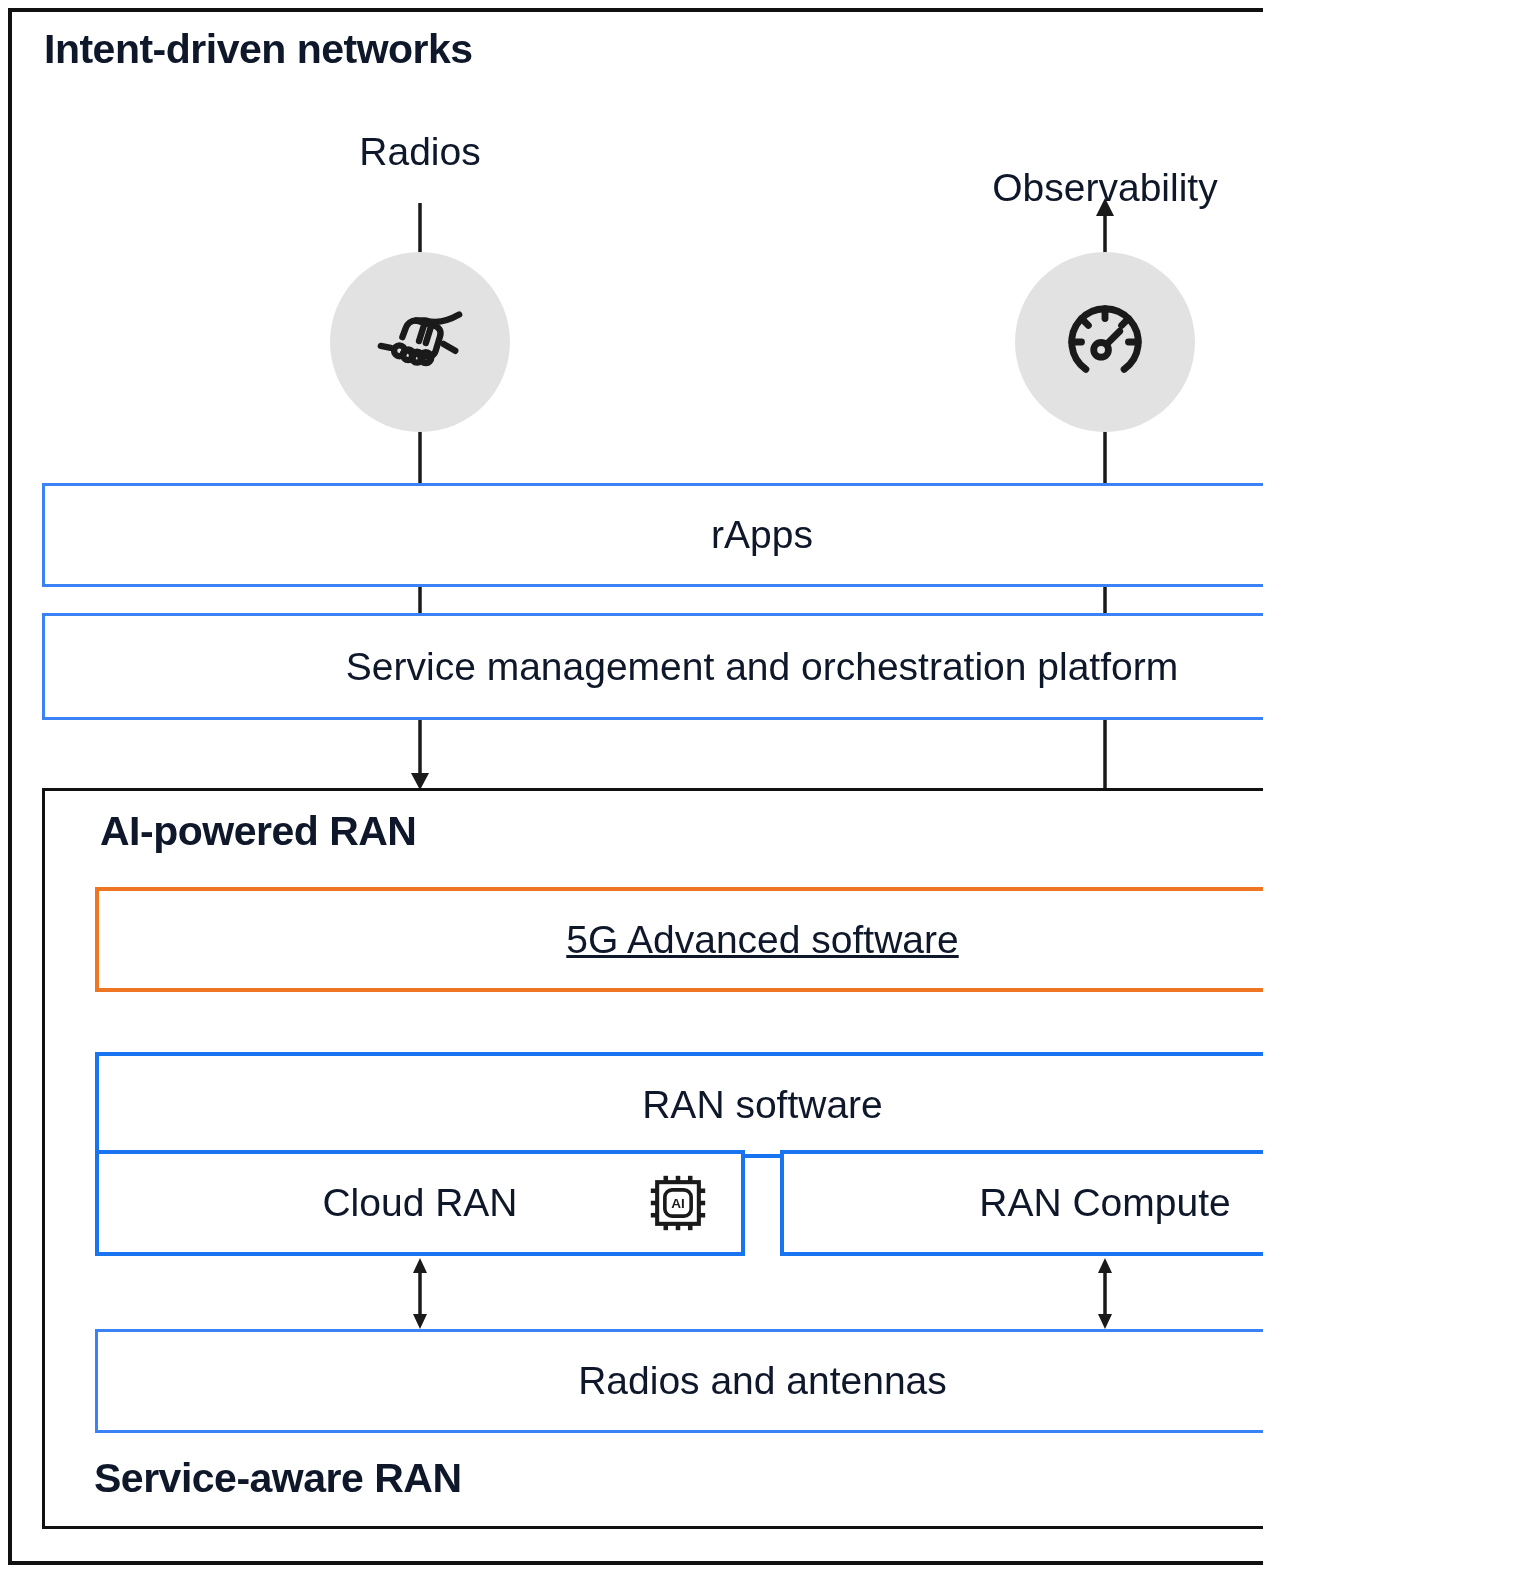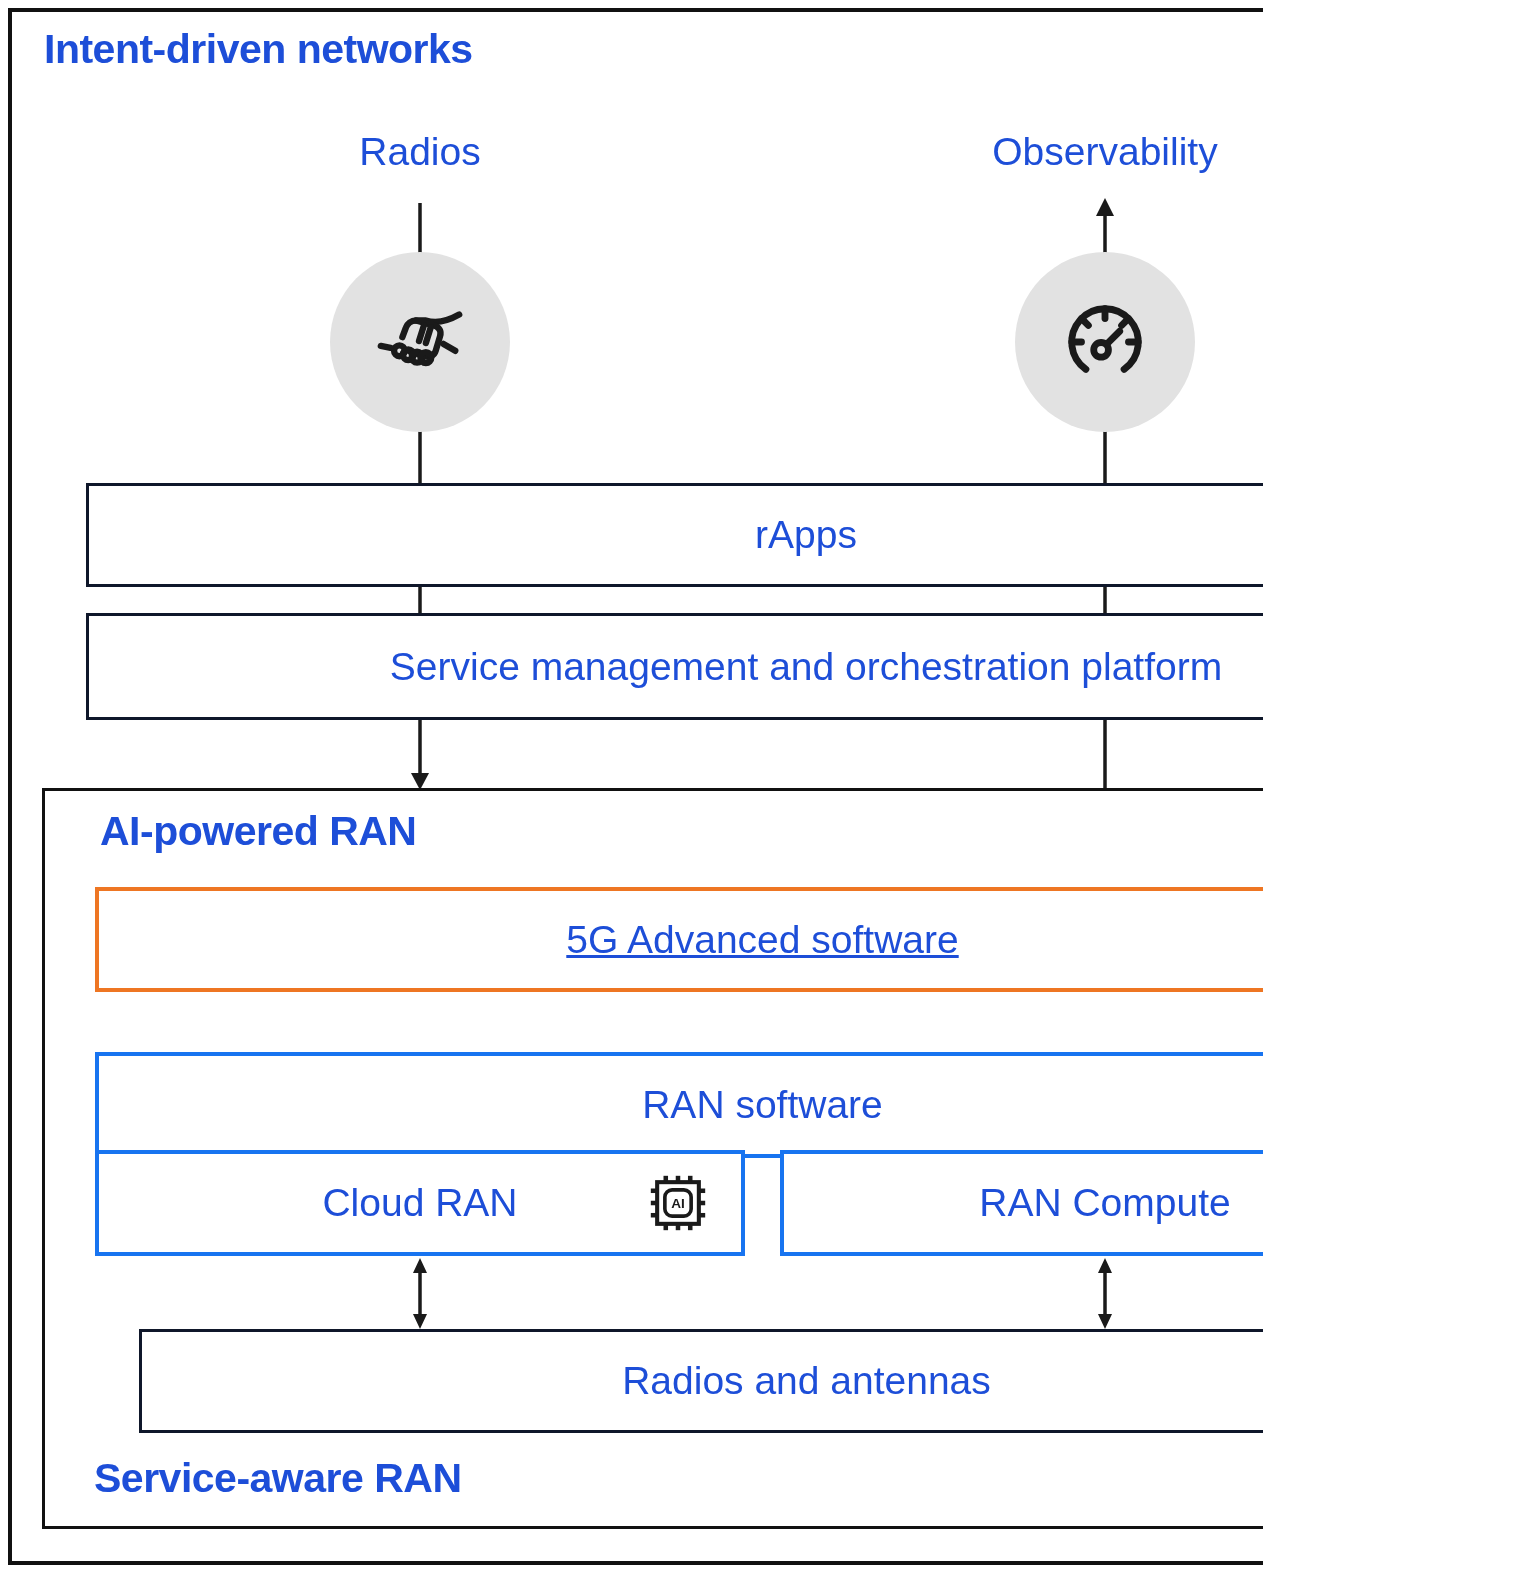--- a/index.html
+++ b/index.html
@@ -1,35 +1,35 @@
 <!DOCTYPE html>
 <html><head>
 <meta charset="utf-8">
 <style>
   html,body{margin:0;padding:0;background:#ffffff;}
   .canvas{
     position:relative;width:1263px;height:1577px;background:#ffffff;
-    font-family:"Liberation Sans",sans-serif;color:#1d4ed8;overflow:hidden;
+    font-family:"Liberation Sans",sans-serif;color:#0f172a;overflow:hidden;
   }
   .frame{
     position:absolute;left:8px;top:8px;width:1507px;height:1557px;
     border:4px solid #111;box-sizing:border-box;background:transparent;
   }
   .connectors{position:absolute;left:0;top:0;}
   .page-title{position:absolute;left:44px;top:26px;font-size:41px;font-weight:bold;letter-spacing:-0.5px;}
   .flow-label{position:absolute;top:130px;font-size:39px;transform:translateX(-50%);white-space:nowrap;}
   .circle{
     position:absolute;top:252px;width:180px;height:180px;border-radius:50%;
     background:#e2e2e2;display:flex;align-items:center;justify-content:center;
   }
   .box{
     position:absolute;box-sizing:border-box;background:#ffffff;
     display:flex;align-items:center;justify-content:center;font-size:39px;
   }
-  .box.black{border:3px solid #0f172a;margin-left:44px;}
+  .box.black{border:3px solid #3b82f6;}
   .box.orange{border:4px solid #ee7623;text-decoration:underline;}
   .box.blue{border:4px solid #1874f0;}
   .group-box{position:absolute;box-sizing:border-box;border:3px solid #111;background:transparent;}
   .section-title{position:absolute;font-size:41px;font-weight:bold;letter-spacing:-0.5px;}
   .chip{position:absolute;right:34px;top:50%;transform:translateY(-50%);}
   .chip text{font-family:"Liberation Sans",sans-serif;}
 </style>
 </head>
 <body>
 
@@ -59,21 +59,21 @@
       <polygon points="1098,1273 1112,1273 1105,1258"></polygon>
       <polygon points="1098,1314 1112,1314 1105,1329"></polygon>
     </g>
   </svg>
 
   <div class="frame"></div>
 
   <div class="page-title">Intent-driven networks</div>
 
   <div class="flow-label" style="left:420px;">Radios</div>
-  <div class="flow-label" style="left:1105px;">Observability</div>
+  <div class="flow-label" style="left:1105px;margin-top:36px;">Observability</div>
 
   <div class="circle" style="left:330px;">
     <svg width="94" height="94" viewBox="0 0 96 96" fill="none" stroke="#1a1a1a" stroke-width="6.5" stroke-linecap="round" stroke-linejoin="round">
       <path d="M88 20 C74 28 64 29 54 26 L44 26 C39 26 35 29 33.5 33.5 L30 43"></path>
       <path d="M44 26 L62 31 C68 33 70 37 68.5 42 L64 57 C62.5 62 58 64 53 62.5 L38 58"></path>
       <path d="M52 31 L47 47"></path>
       <path d="M59 33 L54 49"></path>
       <circle cx="27" cy="57" r="5.5"></circle>
       <circle cx="36" cy="61" r="5.5"></circle>
       <circle cx="45" cy="63.5" r="5.5"></circle>

